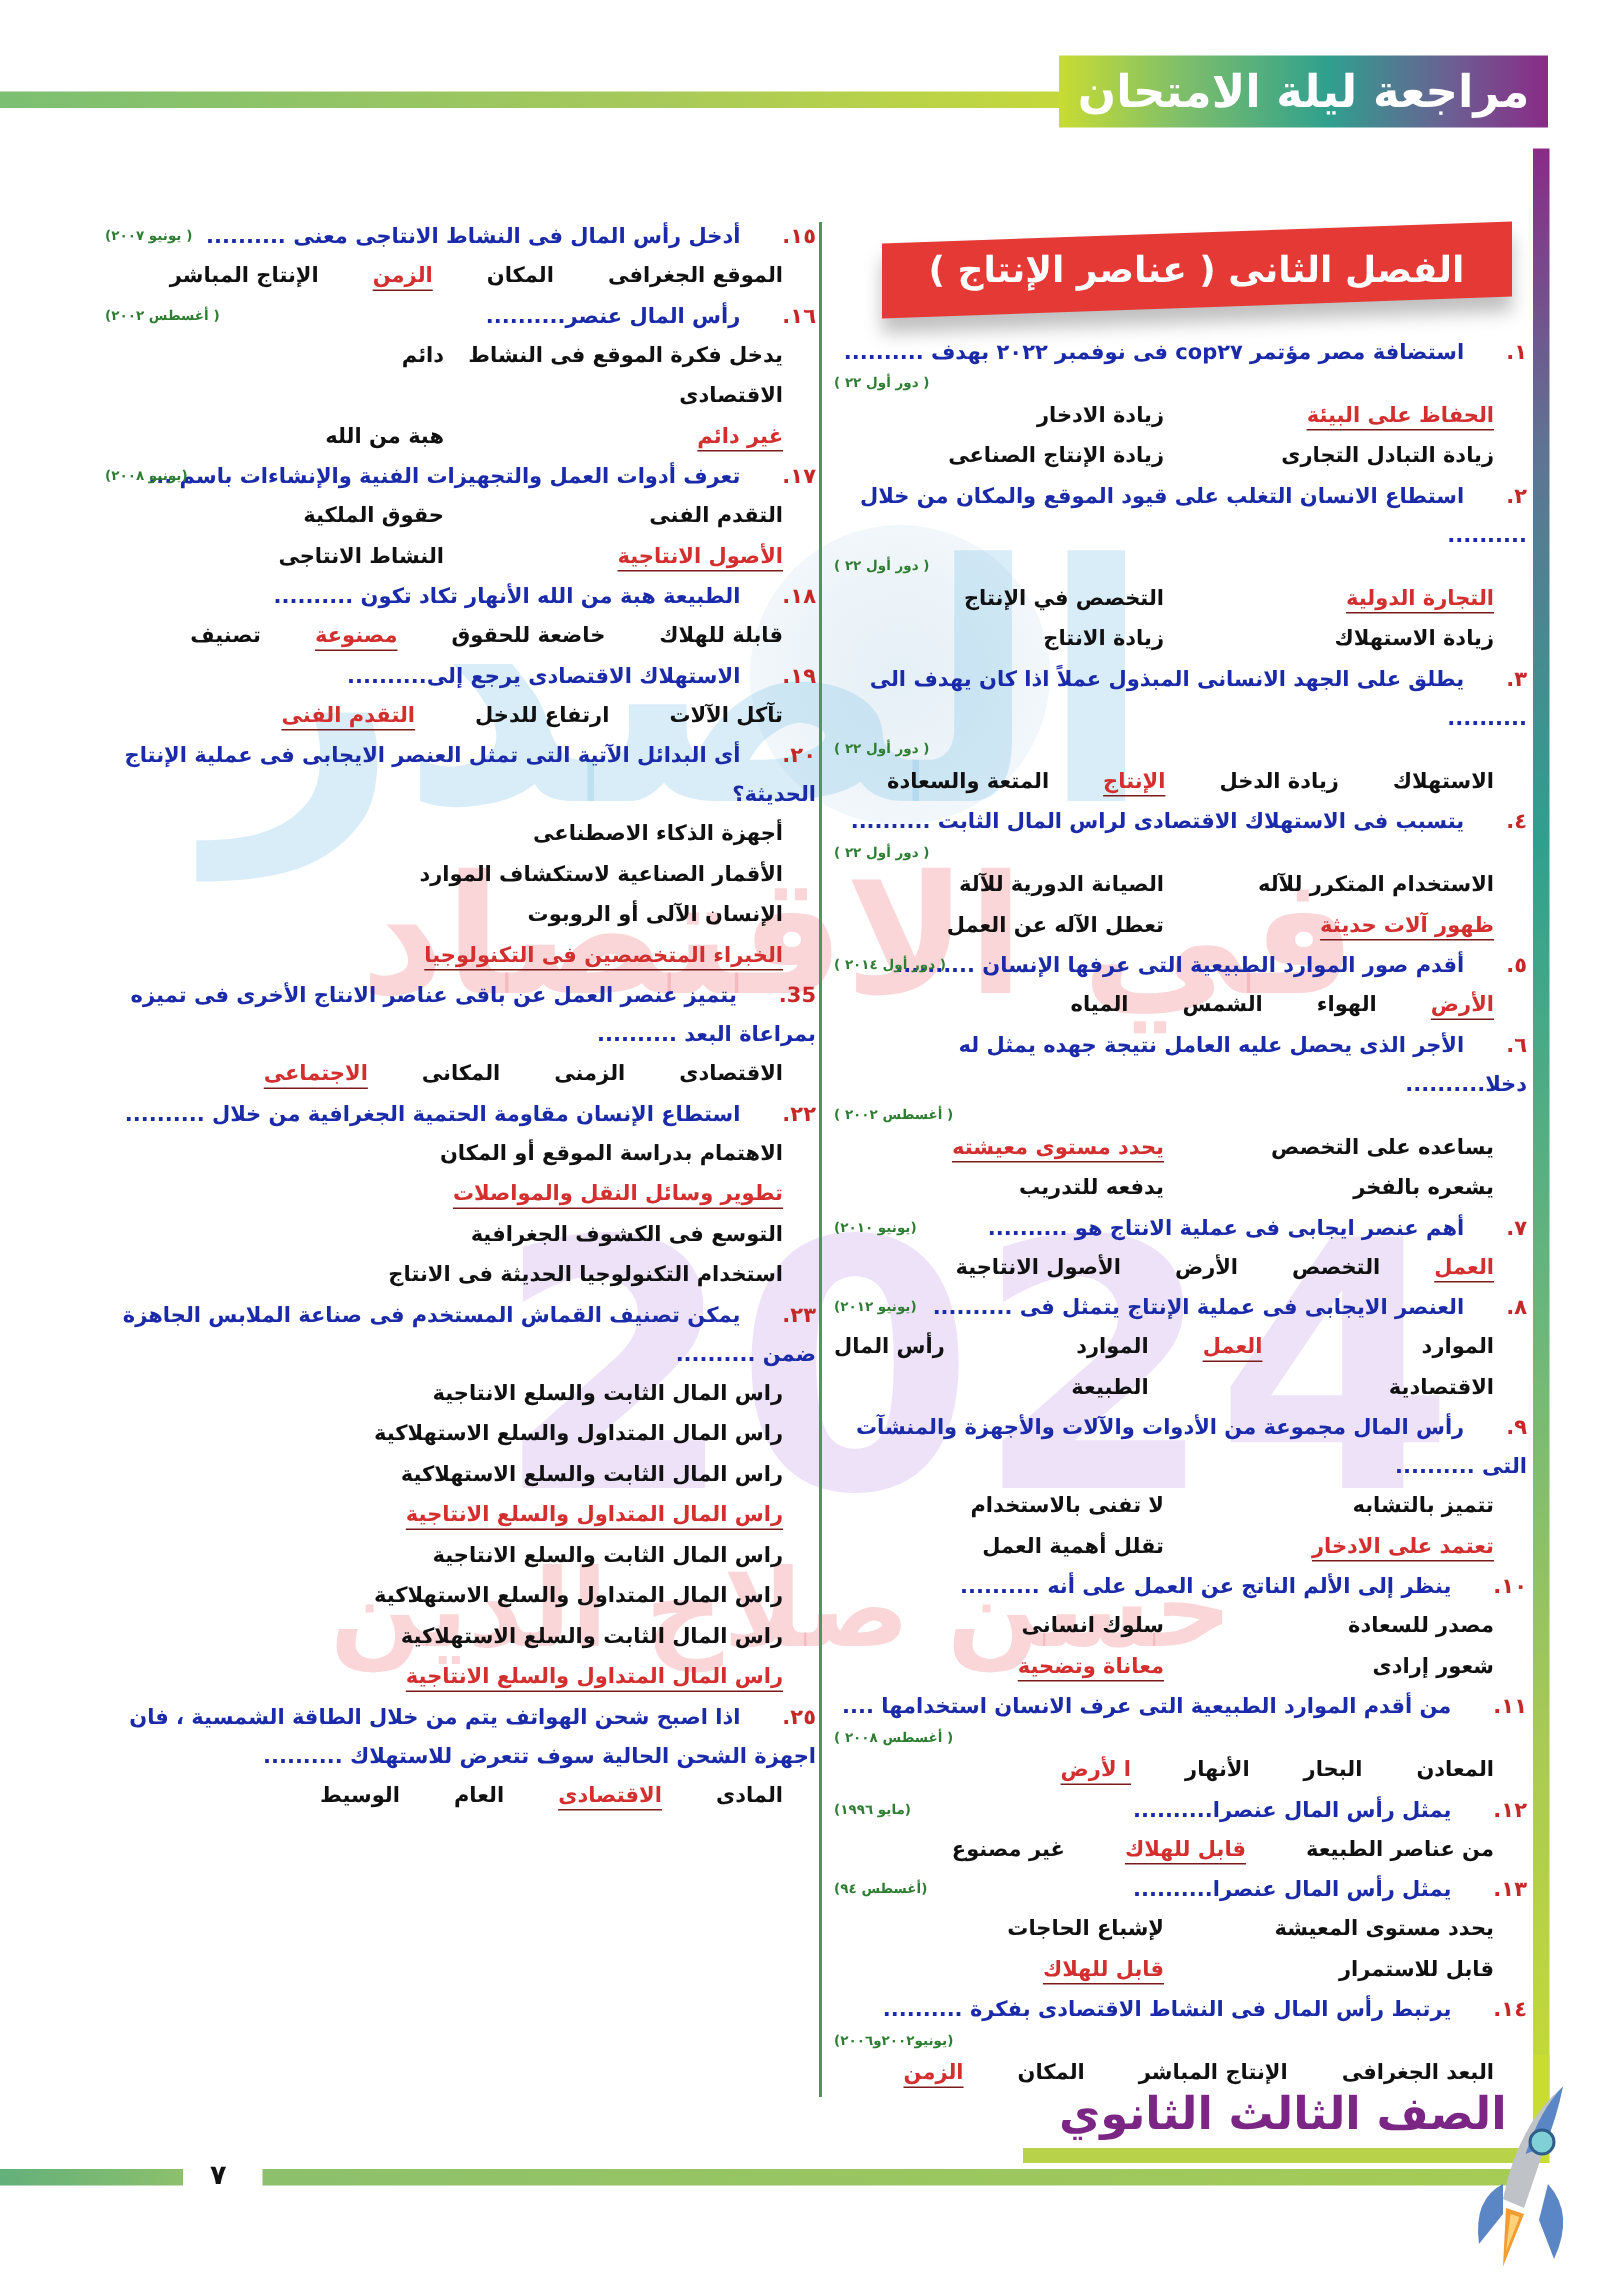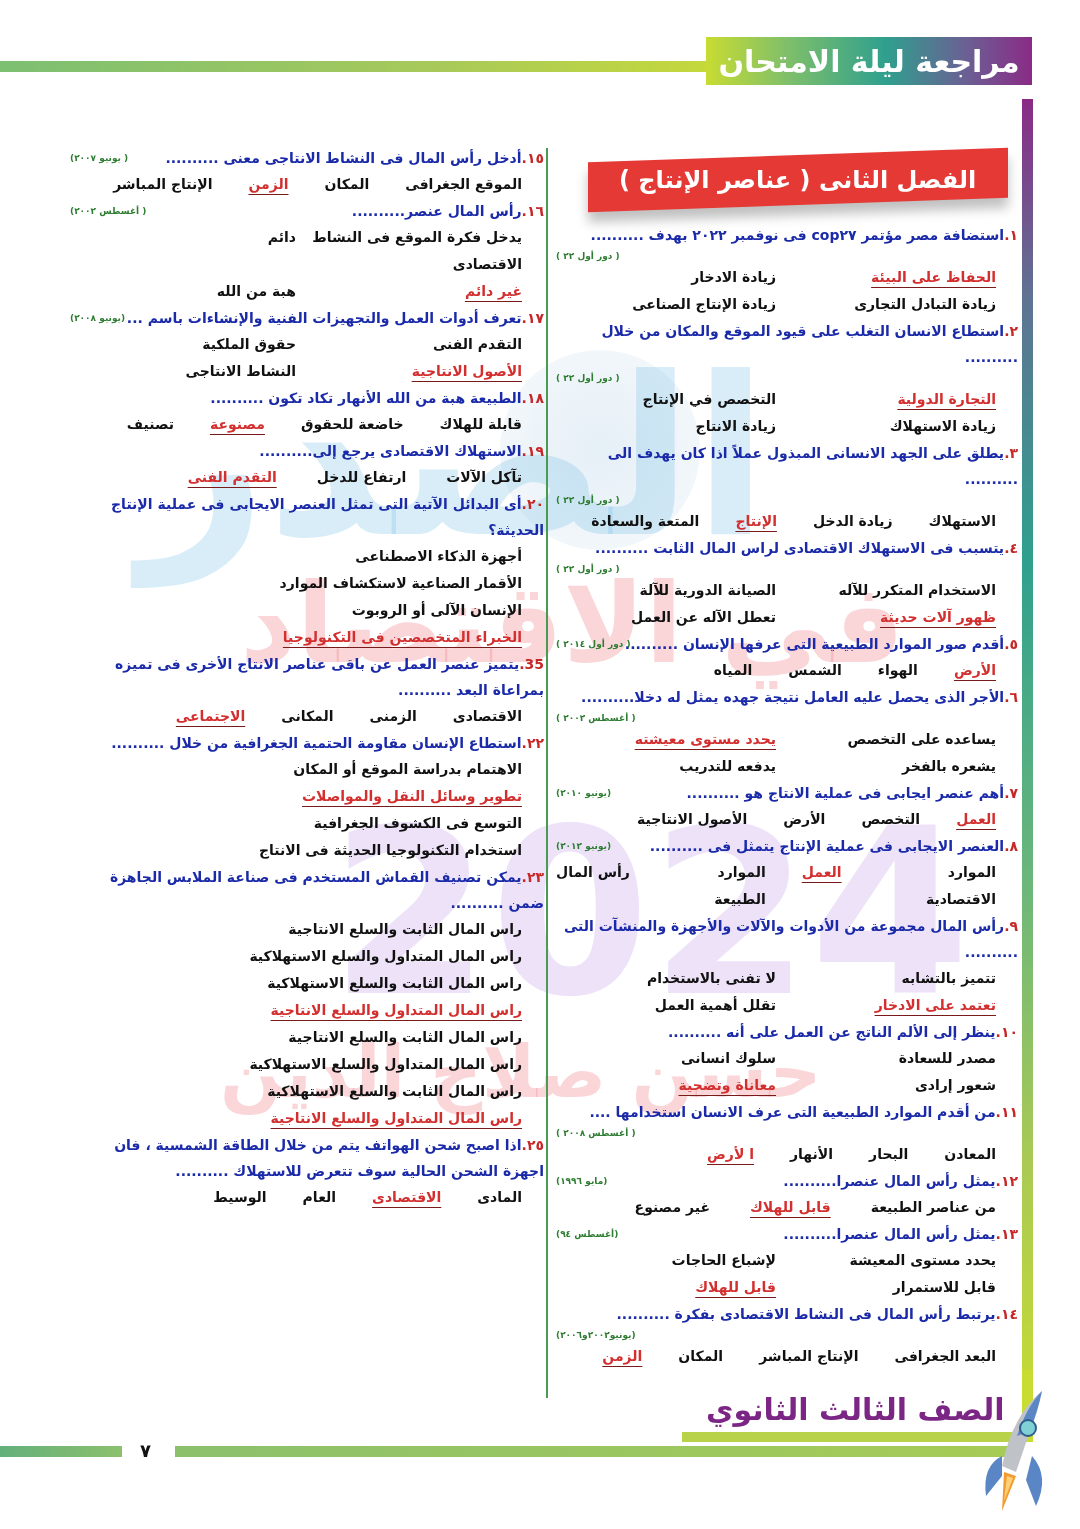--- a/index.html
+++ b/index.html
@@ -35,21 +35,21 @@
     background: #e53935; transform: skewY(-2deg);
     box-shadow: 0 10px 12px rgba(0,0,0,0.25);
     display: flex; align-items: center; justify-content: center; }
   .chapter-title span { color: #fff; font-weight: bold; font-size: 24px; transform: skewY(2deg); }
 
   .col { position: absolute; direction: rtl; }
   .col-right { left: 556px; top: 222px; width: 462px; }
   .col-left  { left: 70px;  top: 145px; width: 474px; }
 
   .q { font-size: 14px; font-weight: bold; color: #1a2aa8; line-height: 26px; position: relative; }
-  .q .num { color: #c62828; }
+  .q .num { color: #c62828; padding-left: 28px; }
   .tag { font-size: 9px; color: #2e7d32; font-weight: bold; }
   .tag-row { text-align: left; line-height: 16px; height: 16px; }
   .q-inline-tag { position: absolute; left: 0; top: 0; }
 
   .opts { display: grid; font-size: 14px; font-weight: bold; line-height: 27px; color: #111; padding-right: 22px; }
   .opts.c2 { grid-template-columns: 1fr 1fr; }
   .opts.c4 { grid-template-columns: repeat(4, auto); justify-content: start; column-gap: 36px; }
   .opts.c3 { grid-template-columns: repeat(3, auto); justify-content: start; column-gap: 40px; }
   .opts.c1 { grid-template-columns: 1fr; }
   .opt.ans { color: #d32f2f; text-decoration: underline; text-decoration-color: #7a1b1b; text-underline-offset: 5px; }

